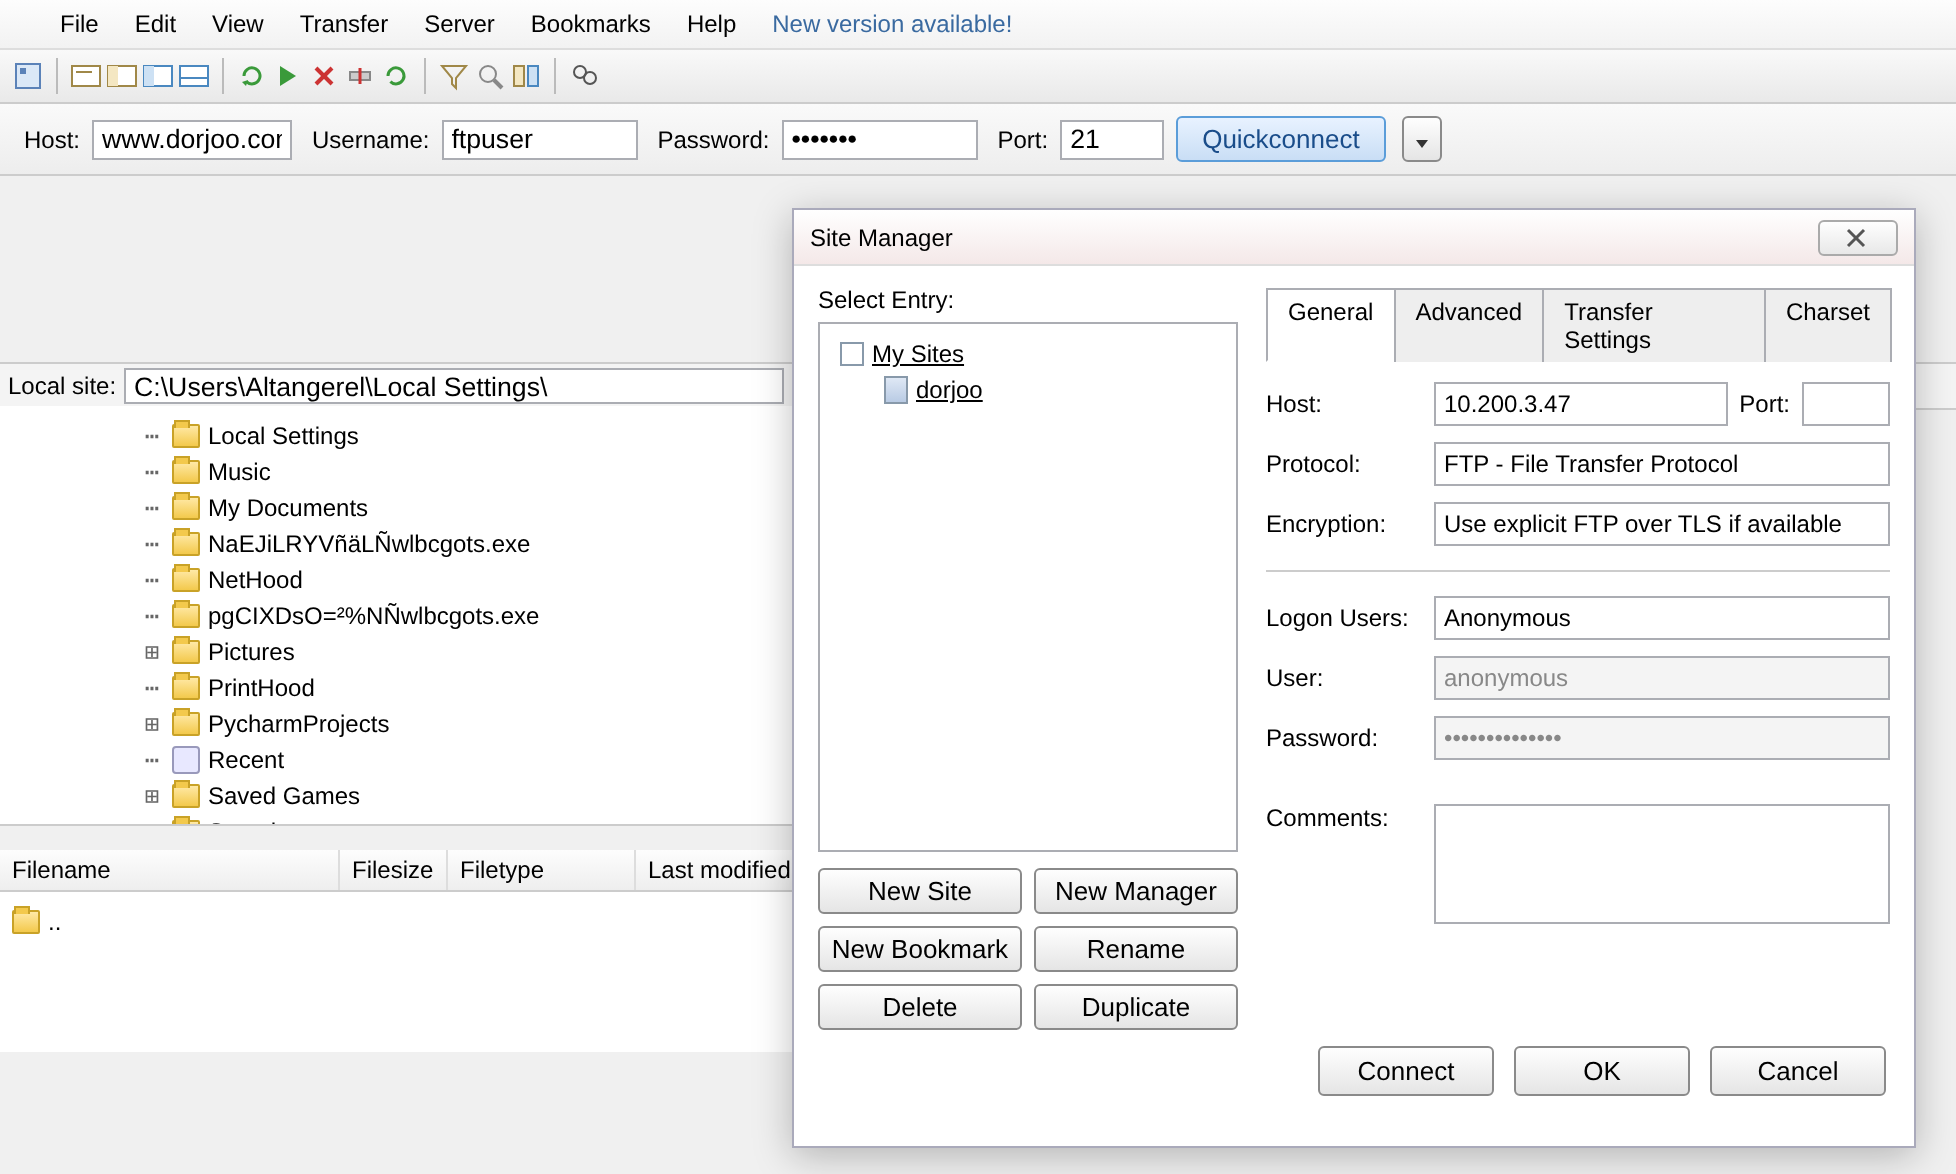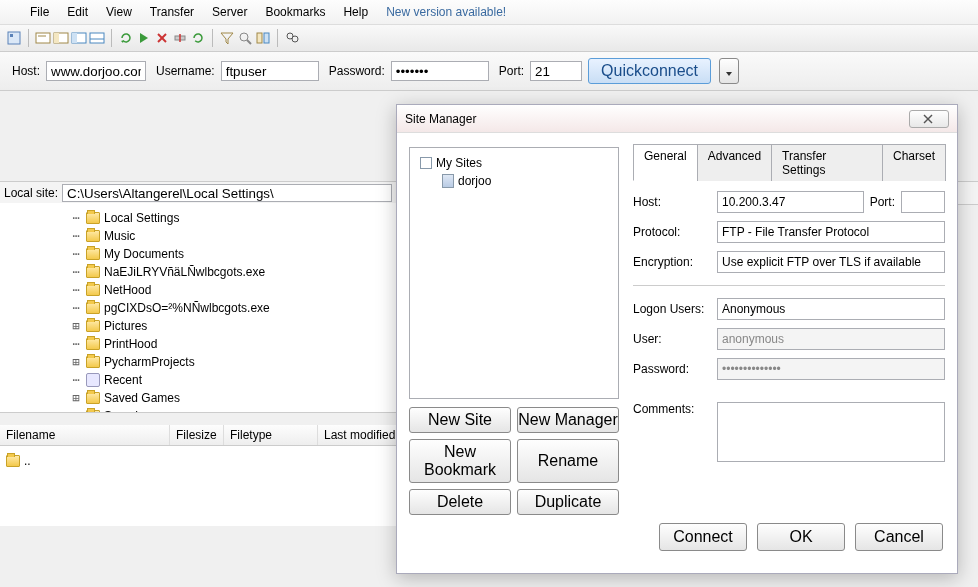--- a/index.html
+++ b/index.html
@@ -16,21 +16,21 @@
 .tool-sep { width: 1px; height: 18px; background: #bbb; margin: 0 4px; }
 
 
 .qc-bar { display: flex; align-items: center; background: linear-gradient(#fafafa, #ededed); padding: 6px 8px; gap: 6px; border-bottom: 1px solid #ccc; }
 .qc-bar label { margin-left: 4px; }
 .qc-bar input { border: 1px solid #abadb3; padding: 2px 4px; height: 20px; background: #fff; }
 .qc-bar input[type="text"]#host-input { width: 100px; }
 .qc-bar input#user-input { width: 98px; }
 .qc-bar input#pass-input { width: 98px; }
 .qc-bar input#port-input { width: 52px; }
-.btn { background: linear-gradient(#fefefe, #e5e5e5); border: 1px solid #8a8a8a; border-radius: 3px; padding: 2px 10px; cursor: pointer; font-size: 16px; }
+.btn { background: linear-gradient(#fefefe, #e5e5e5); border: 1px solid #8a8a8a; border-radius: 3px; padding: 2px 10px; cursor: pointer; font-size: 13px; }
 .btn.qc { background: linear-gradient(#e8f2ff, #c9def5); border-color: #5b9dd9; color: #1a4d8a; padding: 3px 12px; }
 .btn.dropdown-toggle { padding: 3px 6px; margin-left: 2px; }
 .chev-down { display:inline-block; width:0; height:0; border-left:3px solid transparent; border-right:3px solid transparent; border-top:4px solid #333; }
 .local-panel { position: absolute; left: 0; top: 96px; width: 978px; }
 .local-site-row { display: flex; align-items: center; padding: 2px 4px; border-top: 1px solid #ccc; border-bottom:1px solid #ccc; background:#f4f4f4;}
 .local-site-row label { margin-right: 4px; }
 .local-site-row input { flex: 0 0 330px; border:1px solid #abadb3; height:18px; padding: 0 4px; }
 
 .tree { padding: 6px 4px 6px 70px; background:#fff; height:210px; overflow:hidden; border-bottom:1px solid #ccc;}
 .tree .node { display: flex; align-items: center; height: 18px; gap: 4px; }
@@ -45,21 +45,21 @@
 .file-list .row { display:flex; align-items:center; gap:4px; height:18px;}
 
 
 .dialog { position: absolute; left: 396px; top: 104px; width: 562px; height: 470px; background: #fff; border: 1px solid #aab; box-shadow: 0 4px 18px rgba(0,0,0,0.25); font-size:12px;}
 .dialog .titlebar { display:flex; justify-content:space-between; align-items:center; height:28px; padding: 0 8px; background: linear-gradient(#fff,#f4e8e8); border-bottom:1px solid #ddd;}
 .dialog .titlebar .title { font-size:12px; }
 .dialog .titlebar .close-btn { width:40px; height:18px; border:1px solid #aaa; border-radius:3px; background:linear-gradient(#fefefe,#e8e8e8); display:flex; align-items:center; justify-content:center; cursor:pointer;}
 .dialog .body { display:flex; padding:10px 12px 8px 12px; gap:14px; height: 390px;}
 .dialog .left-col { flex: 0 0 210px; display:flex; flex-direction:column;}
 .entry-tree { flex:1; border:1px solid #abadb3; background:#fff; padding:6px 4px; margin-top:4px; }
-.entry-tree .row { display:flex; align-items:center; gap:4px; height:18px;}
+.entry-tree .row { display:flex; align-items:center; gap:4px; height:18px;text-decoration:underline;}
 .entry-tree .row.level1 { padding-left:6px;}
 .entry-tree .row.level2 { padding-left:28px;}
 .server-icon { width:12px;height:14px; background:linear-gradient(#dfe8f5,#b9cbe4); border:1px solid #89a; }
 .root-icon { width:12px; height:12px; background:#fff; border:1px solid #89a; }
 
 .left-buttons { display:grid; grid-template-columns: 1fr 1fr; gap:6px; margin-top:8px;}
 .left-buttons .btn { padding:3px 0; text-align:center;}
 
 .dialog .right-col { flex:1; display:flex; flex-direction:column;}
 .tab-strip { display:flex; border-bottom:1px solid #abadb3; }
@@ -255,20 +255,21 @@
     <span class="title">Site Manager</span>
     <span class="close-btn">
       <svg width="14" height="10">
           <line x1="2" y1="1" x2="10" y2="9" stroke="#555" stroke-width="1.5"></line>
           <line x1="10" y1="1" x2="2" y2="9" stroke="#555" stroke-width="1.5"></line>
         </svg>
     </span>
   </div>
   <div class="body">
     <div class="left-col">
+      <span>Select Entry:</span>
       <div class="entry-tree">
         <div class="row level1">
           <span class="root-icon"></span>
           <span>My Sites</span>
         </div>
         <div class="row level2">
           <span class="server-icon"></span>
           <span>dorjoo</span>
         </div>
       </div>

